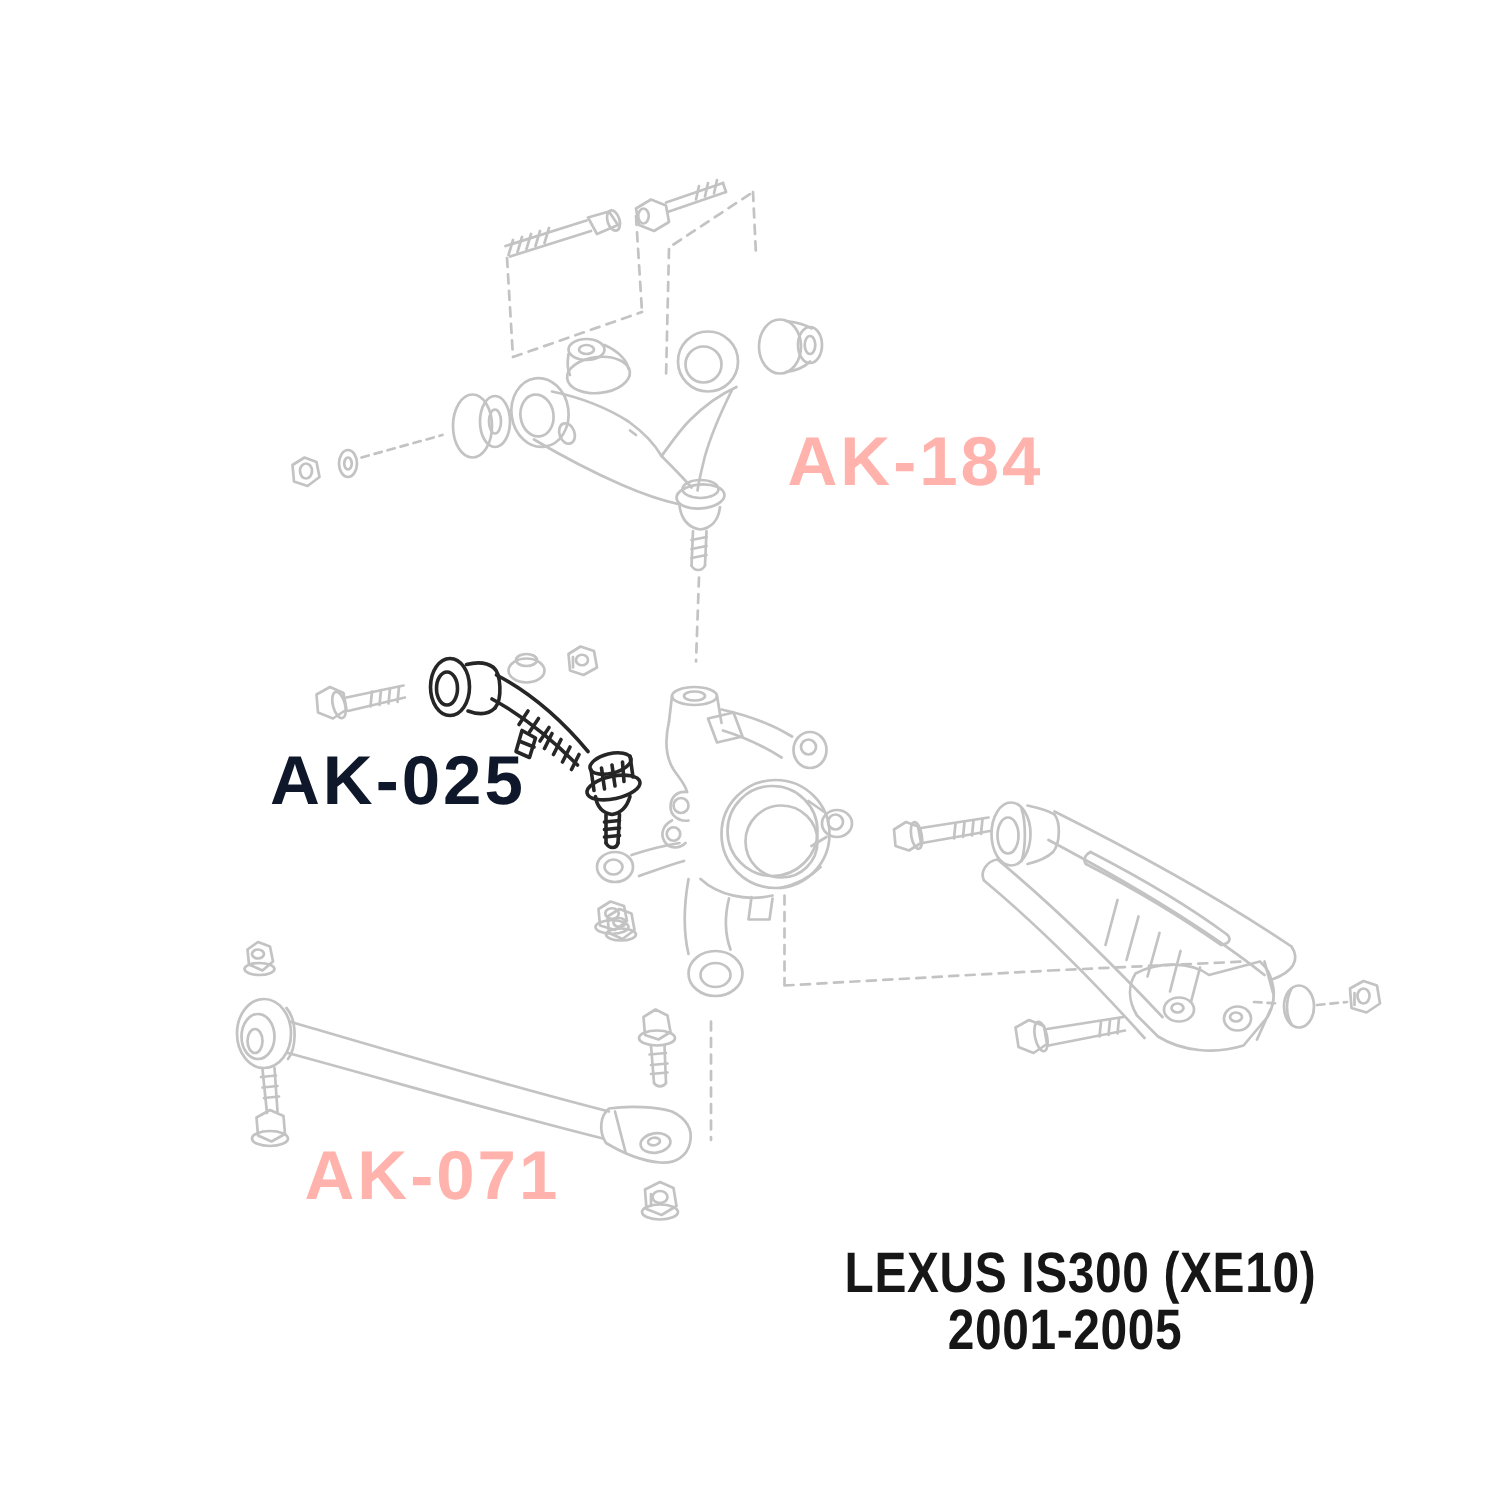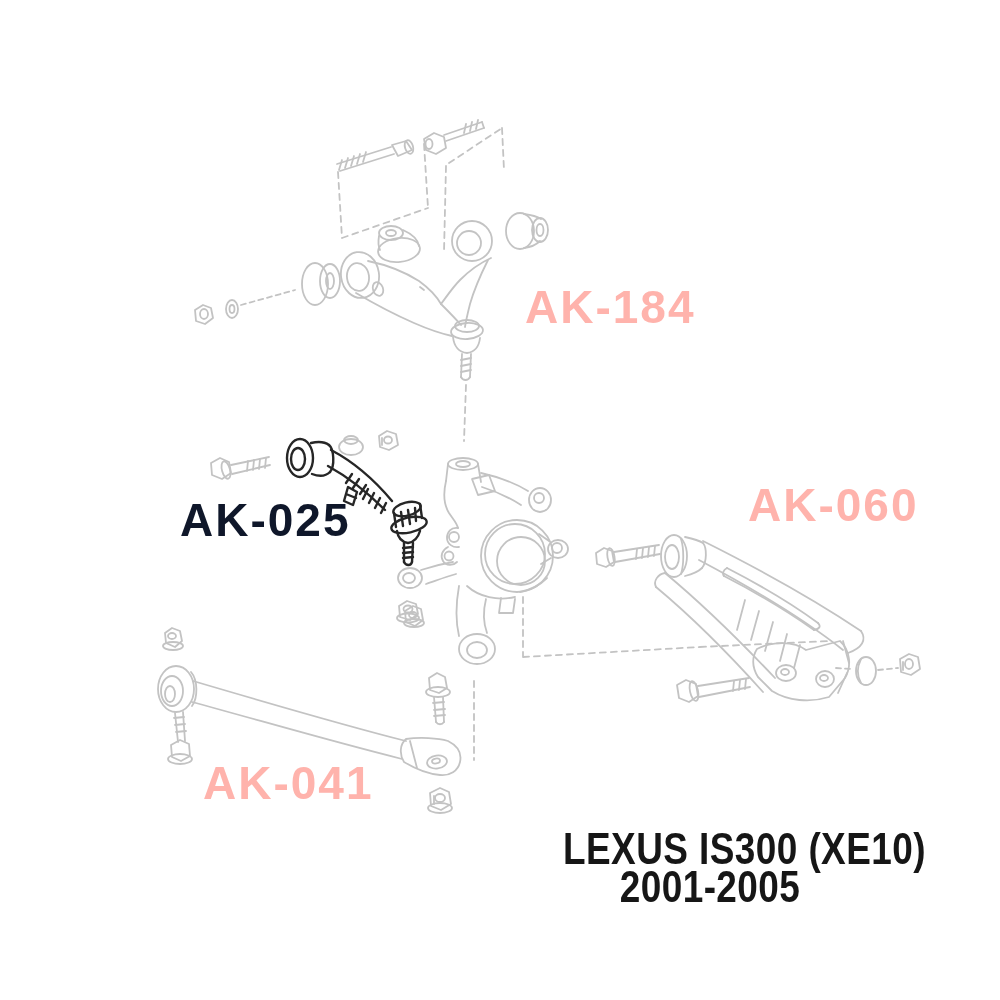--- a/index.html
+++ b/index.html
@@ -17,21 +17,21 @@
   .dash{stroke-dasharray:6 5;}
   .dash2{stroke-dasharray:5 4;}
   .part-label{
     position:absolute;font-weight:700;font-size:46px;line-height:1;
     letter-spacing:2px;white-space:nowrap;text-align:right;
   }
   .muted{color:#ffb3ac;}
   .highlight{color:#0f172a;}
   .caption{
     position:absolute;left:535px;top:830px;width:350px;text-align:center;
-    color:#161616;font-weight:700;font-size:44px;line-height:38px;
+    color:#161616;font-weight:700;font-size:38px;line-height:38px;
     letter-spacing:0.5px;white-space:nowrap;
   }
   .cap-line{display:block;transform:scaleX(0.84);transform-origin:50% 50%;}
 </style>
 </head>
 <body>
 
 <div class="stage">
 
   <svg class="lineart" width="1000" height="1000" viewBox="0 0 1000 1000">
@@ -228,22 +228,21 @@
       <path d="M404,543 L404,562 M413,543 L412,562"></path>
       <path d="M403,548 l10,-1 M403,553 l10,-1 M403,558 l10,-1"></path>
       <path d="M404,562 C406,566 411,566 412,562"></path>
     </g>
   </svg>
 
   <div class="part-label muted" style="left:525px;top:284px">AK-184</div>
 
   <div class="part-label highlight" style="left:180px;top:497px">AK-025</div>
 
-  <div class="part-label muted" style="left:748px;top:482px">AK-060</div>
-
-  <div class="part-label muted" style="left:203px;top:760px">AK-041</div>
+
+  <div class="part-label muted" style="left:203px;top:760px">AK-071</div>
 
   <div class="caption">
     <span class="cap-line">LEXUS IS300 (XE10)</span>
     <span class="cap-line">2001-2005</span>
   </div>
 
 </div>
 
 </body></html>

